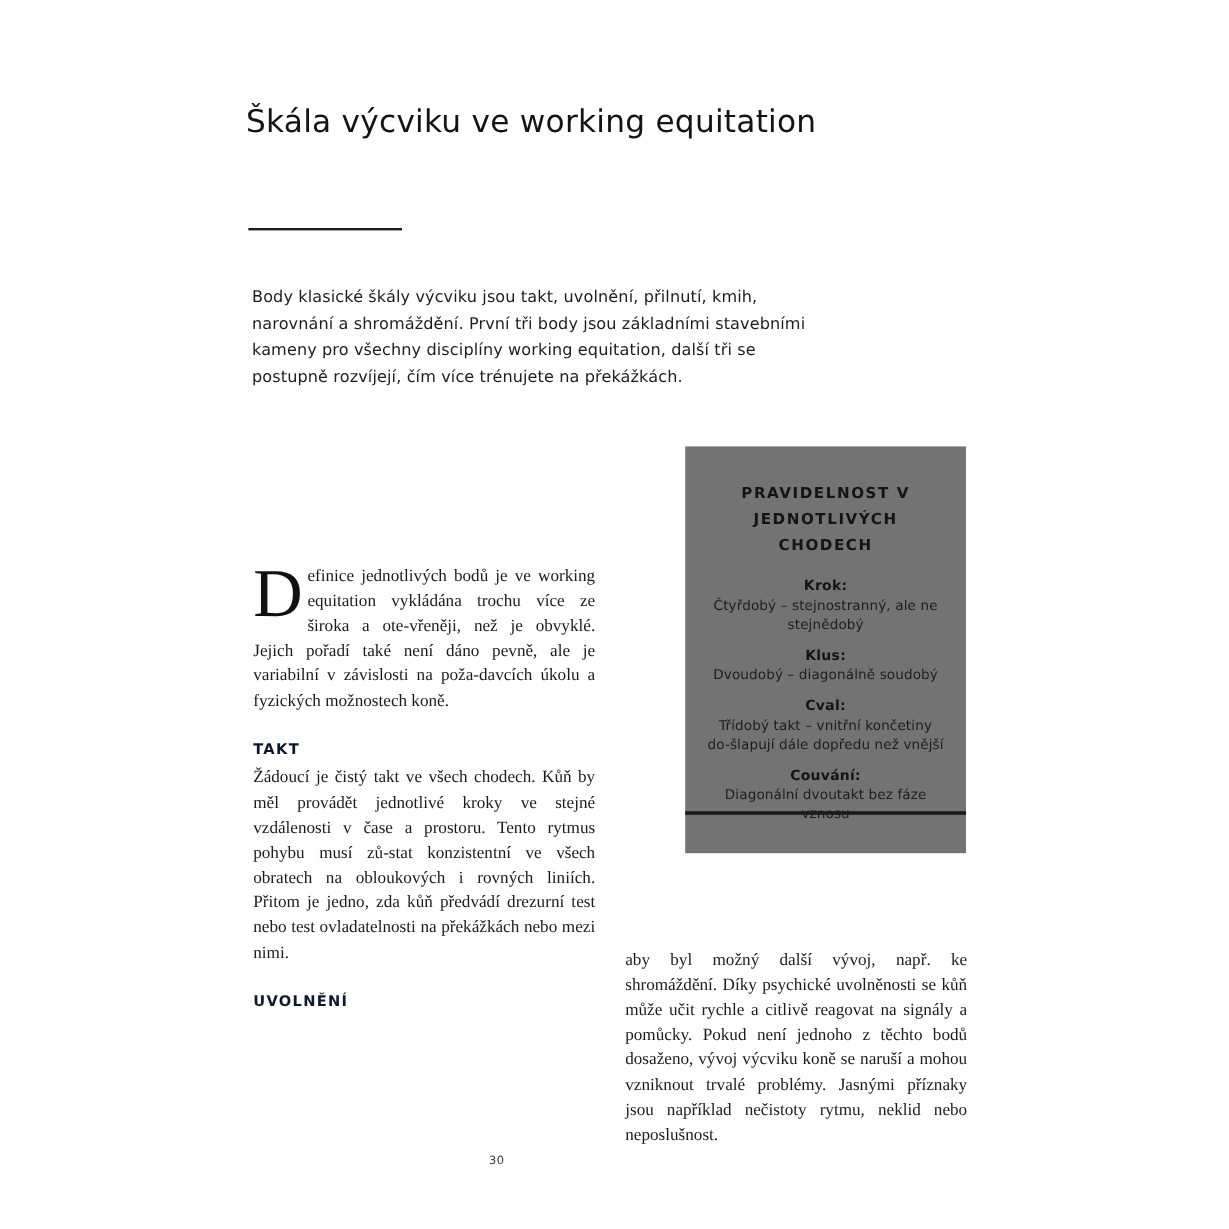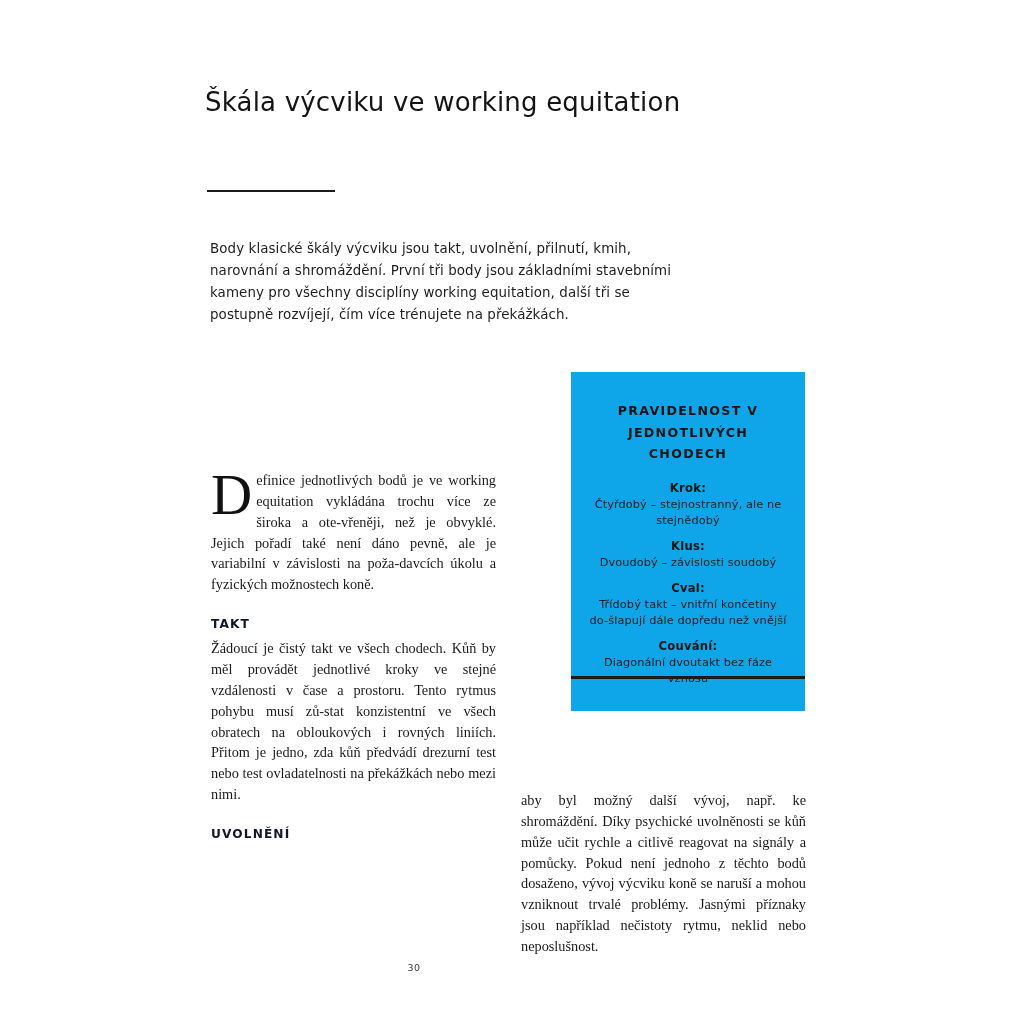--- a/index.html
+++ b/index.html
@@ -106,21 +106,21 @@
     top: 790px;
     width: 285px;
   }
 
   
   .sidebar {
     position: absolute;
     left: 571px;
     top: 372px;
     width: 234px;
-    background: #0ea5e9;
+    background: #737373;
     box-sizing: border-box;
     padding: 28px 16px 22px 16px;
     text-align: center;
   }
   .sidebar-rule {
     position: absolute;
     left: 571px;
     top: 676px;
     width: 234px;
     height: 3px;
@@ -189,21 +189,21 @@
     <p class="body-text">aby byl možný další vývoj, např. ke shromáždění. Díky psychické uvolněnosti se kůň může učit rychle a citlivě reagovat na signály a pomůcky. Pokud není jednoho z těchto bodů dosaženo, vývoj výcviku koně se naruší a mohou vzniknout trvalé problémy. Jasnými příznaky jsou například nečistoty rytmu, neklid nebo neposlušnost.</p>
   </div>
 
   <aside class="sidebar">
     <div class="sidebar-title">PRAVIDELNOST V JEDNOTLIVÝCH CHODECH</div>
 
     <div class="sb-term">Krok:</div>
     <div class="sb-def">Čtyřdobý – stejnostranný, ale ne stejnědobý</div>
 
     <div class="sb-term">Klus:</div>
-    <div class="sb-def">Dvoudobý – závislosti soudobý</div>
+    <div class="sb-def">Dvoudobý – diagonálně soudobý</div>
 
     <div class="sb-term">Cval:</div>
     <div class="sb-def">Třídobý takt – vnitřní končetiny do-šlapují dále dopředu než vnější</div>
 
     <div class="sb-term">Couvání:</div>
     <div class="sb-def">Diagonální dvoutakt bez fáze vznosu</div>
   </aside>
   <div class="sidebar-rule"></div>
 
   <div class="folio">30</div>

